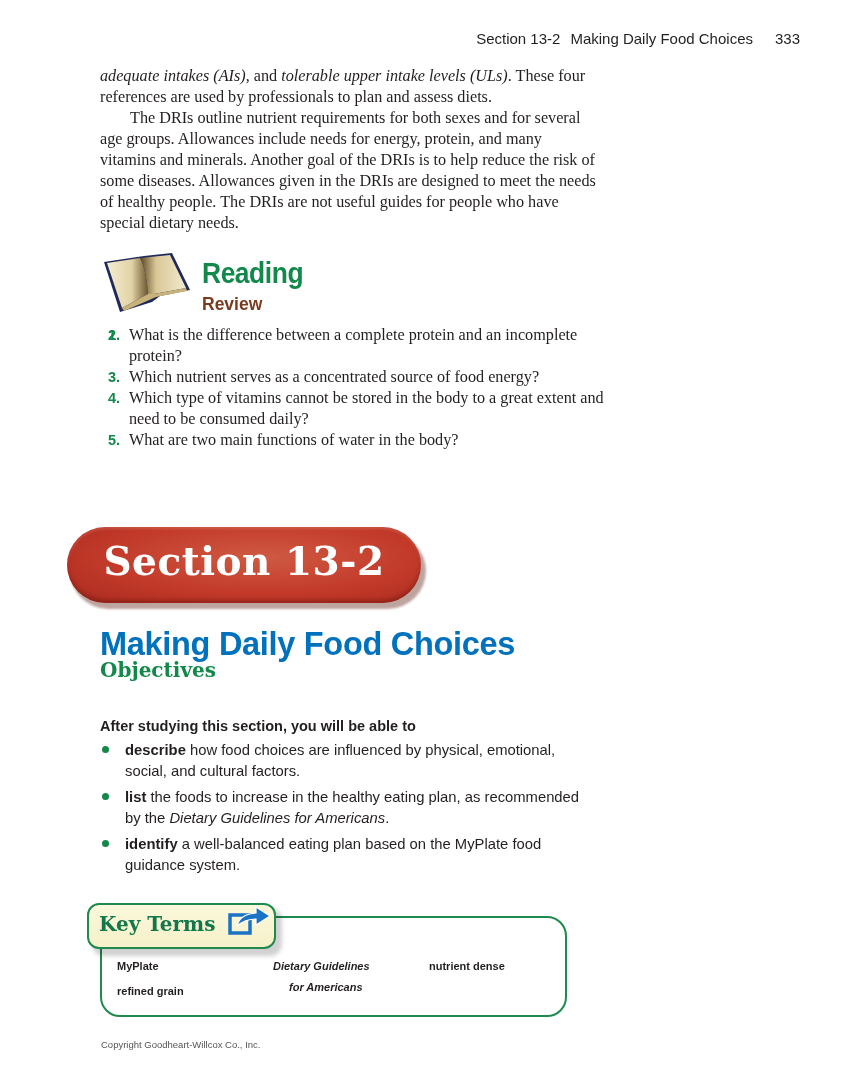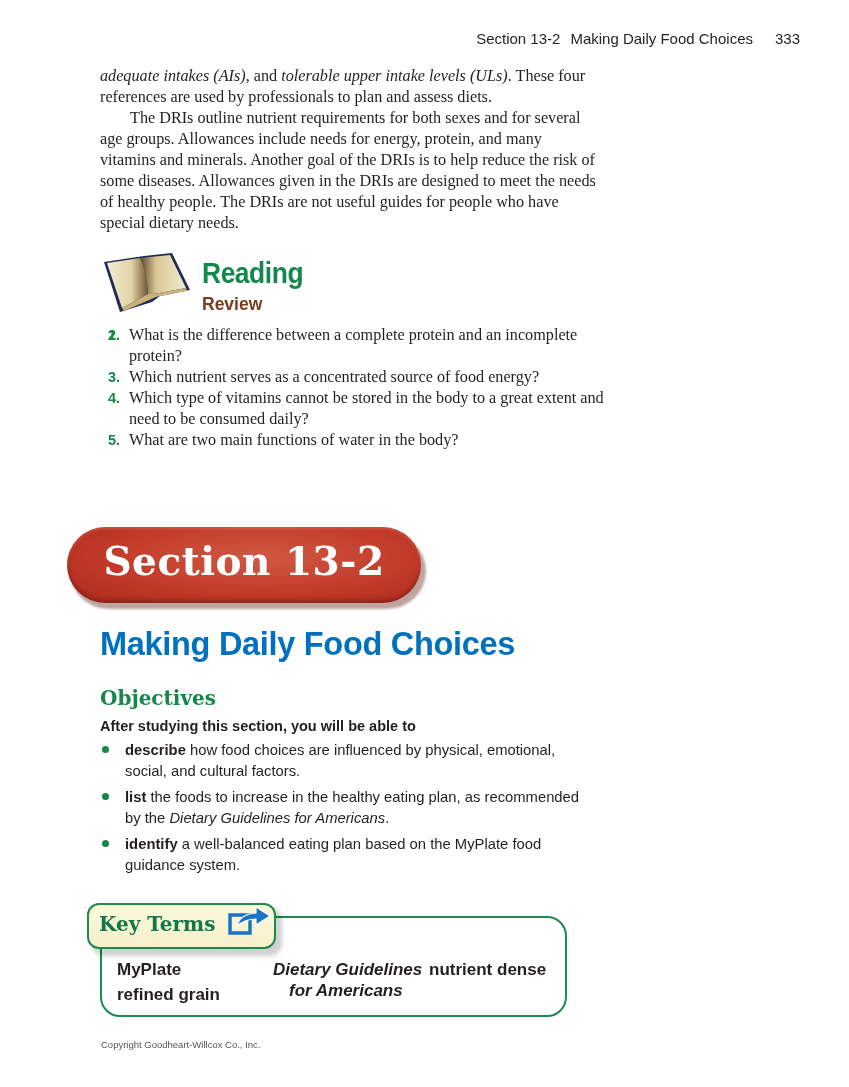--- a/index.html
+++ b/index.html
@@ -50,21 +50,21 @@
       top: 538px; left: 67px; width: 354px; text-align: center;
       font-family: "DejaVu Serif", serif; font-weight: bold; color: #ffffff;
       font-size: 39px; letter-spacing: 0.5px;
     }
 
     .section-title {
       top: 626px; left: 100px; font-family: "Liberation Sans", sans-serif; font-weight: bold;
       color: #0071bc; font-size: 32.5px; letter-spacing: -0.3px;
     }
     .objectives-title {
-      top: 686px; left: 100px; font-family: "DejaVu Serif", serif; font-weight: bold;
+      top: 658px; left: 100px; font-family: "DejaVu Serif", serif; font-weight: bold;
       color: #12884a; font-size: 20px;
     }
     .obj-intro {
       top: 718px; left: 100px; font-family: "Liberation Sans", sans-serif; font-weight: bold;
       color: #231f20; font-size: 14.5px;
     }
     .obj-list { top: 740px; left: 100px; width: 480px; font-family: "Liberation Sans", sans-serif; font-size: 14.8px; line-height: 21px; color: #231f20; }
     .obj-item { position: relative; padding-left: 25px; margin-bottom: 5px; }
     .obj-bullet { position: absolute; left: 2px; top: 6px; width: 7px; height: 7px; border-radius: 50%; background: #12884a; }
     .obj-item b { font-weight: bold; }
@@ -78,21 +78,21 @@
     }
     .kt-tab {
       top: 903px; left: 87px; width: 189px; height: 46px; border-radius: 12px; box-sizing: border-box;
       border: 2px solid #1e8a4e; background: linear-gradient(180deg, #fbf8dc 0%, #f6f1c9 100%);
     }
     .kt-title {
       top: 912px; left: 99px; font-family: "DejaVu Serif", serif; font-weight: bold; color: #12774a; font-size: 20px;
     }
     .kt-share-icon { top: 902px; left: 226px; width: 46px; height: 38px; }
 
-    .kt-term { font-family: "Liberation Sans", sans-serif; font-weight: bold; font-size: 17px; color: #231f20; }
+    .kt-term { font-family: "Liberation Sans", sans-serif; font-weight: bold; font-size: 11px; color: #231f20; }
     .kt-term.it { font-style: italic; }
     .kt-t1 { top: 960px; left: 117px; }
     .kt-t2 { top: 985px; left: 117px; }
     .kt-t3 { top: 960px; left: 273px; }
     .kt-t3b { top: 981px; left: 289px; }
     .kt-t4 { top: 960px; left: 429px; }
 
     .copyright {
       top: 1039px; left: 101px; font-family: "Liberation Sans", sans-serif; font-size: 9.5px; color: #555555;
     }

